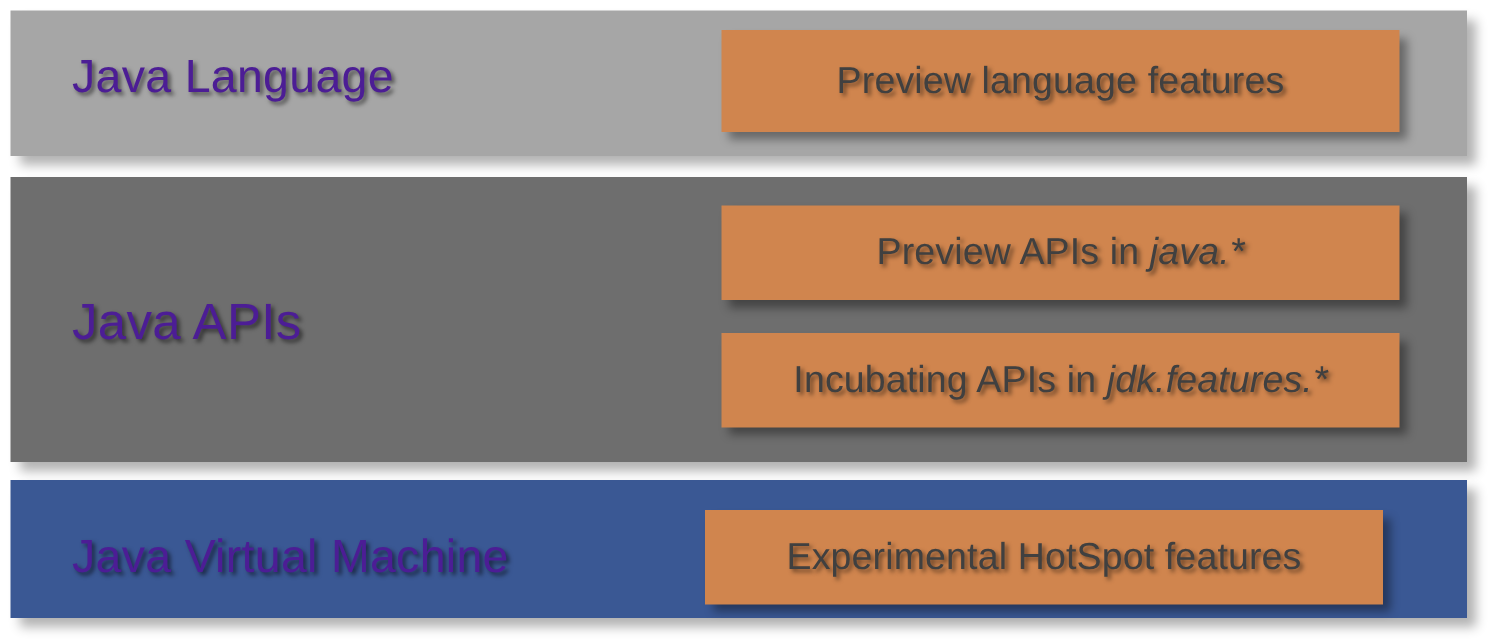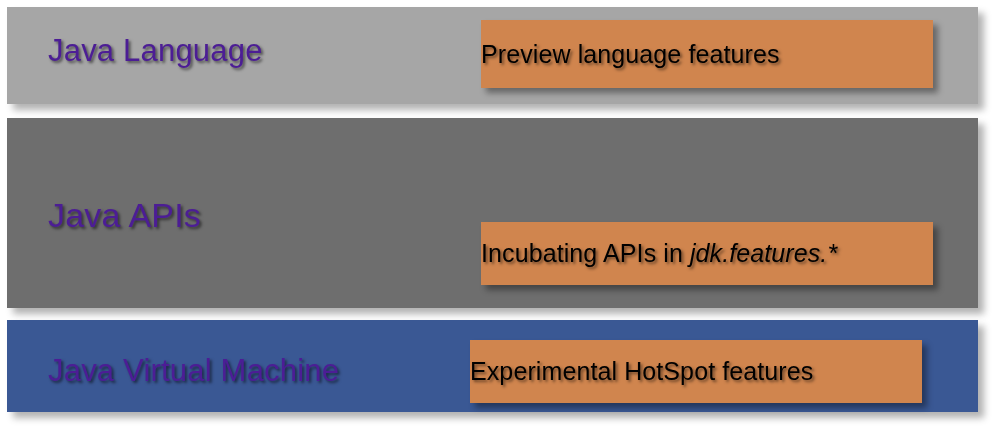--- a/index.html
+++ b/index.html
@@ -37,22 +37,22 @@
     text-shadow: 2px 2px 3px rgba(0,0,0,0.55);
     white-space: nowrap;
     letter-spacing: 0.2px;
   }
 
   .chip {
     position: absolute;
     box-sizing: border-box;
     display: flex;
     align-items: center;
-    justify-content: flex-start;
-    color: #000000;
+    justify-content: center;
+    color: #404040;
     text-shadow: 2px 2px 3px rgba(0,0,0,0.50);
     box-shadow: 5px 5px 6px rgba(0,0,0,0.38);
     white-space: nowrap;
     letter-spacing: 0.1px;
   }
 
   .chip .mono-ital {
     font-style: italic;
     padding-left: 0.28em;
   }
@@ -135,20 +135,24 @@
   <div class="layer-label" id="label-java-language">Java Language</div>
 
   <div class="chip" id="chip-preview-language-features">
     <span>Preview language features</span>
   </div>
 
   <div class="layer" id="layer-java-apis"></div>
 
   <div class="layer-label" id="label-java-apis">Java APIs</div>
 
+  <div class="chip" id="chip-preview-apis-java">
+    <span>Preview APIs in</span>
+    <span class="mono-ital">java.*</span>
+  </div>
 
   <div class="chip" id="chip-incubating-apis-jdk">
     <span>Incubating APIs in</span>
     <span class="mono-ital">jdk.features.*</span>
   </div>
 
   <div class="layer" id="layer-java-virtual-machine"></div>
 
   <div class="layer-label" id="label-java-virtual-machine">Java Virtual Machine</div>
 

